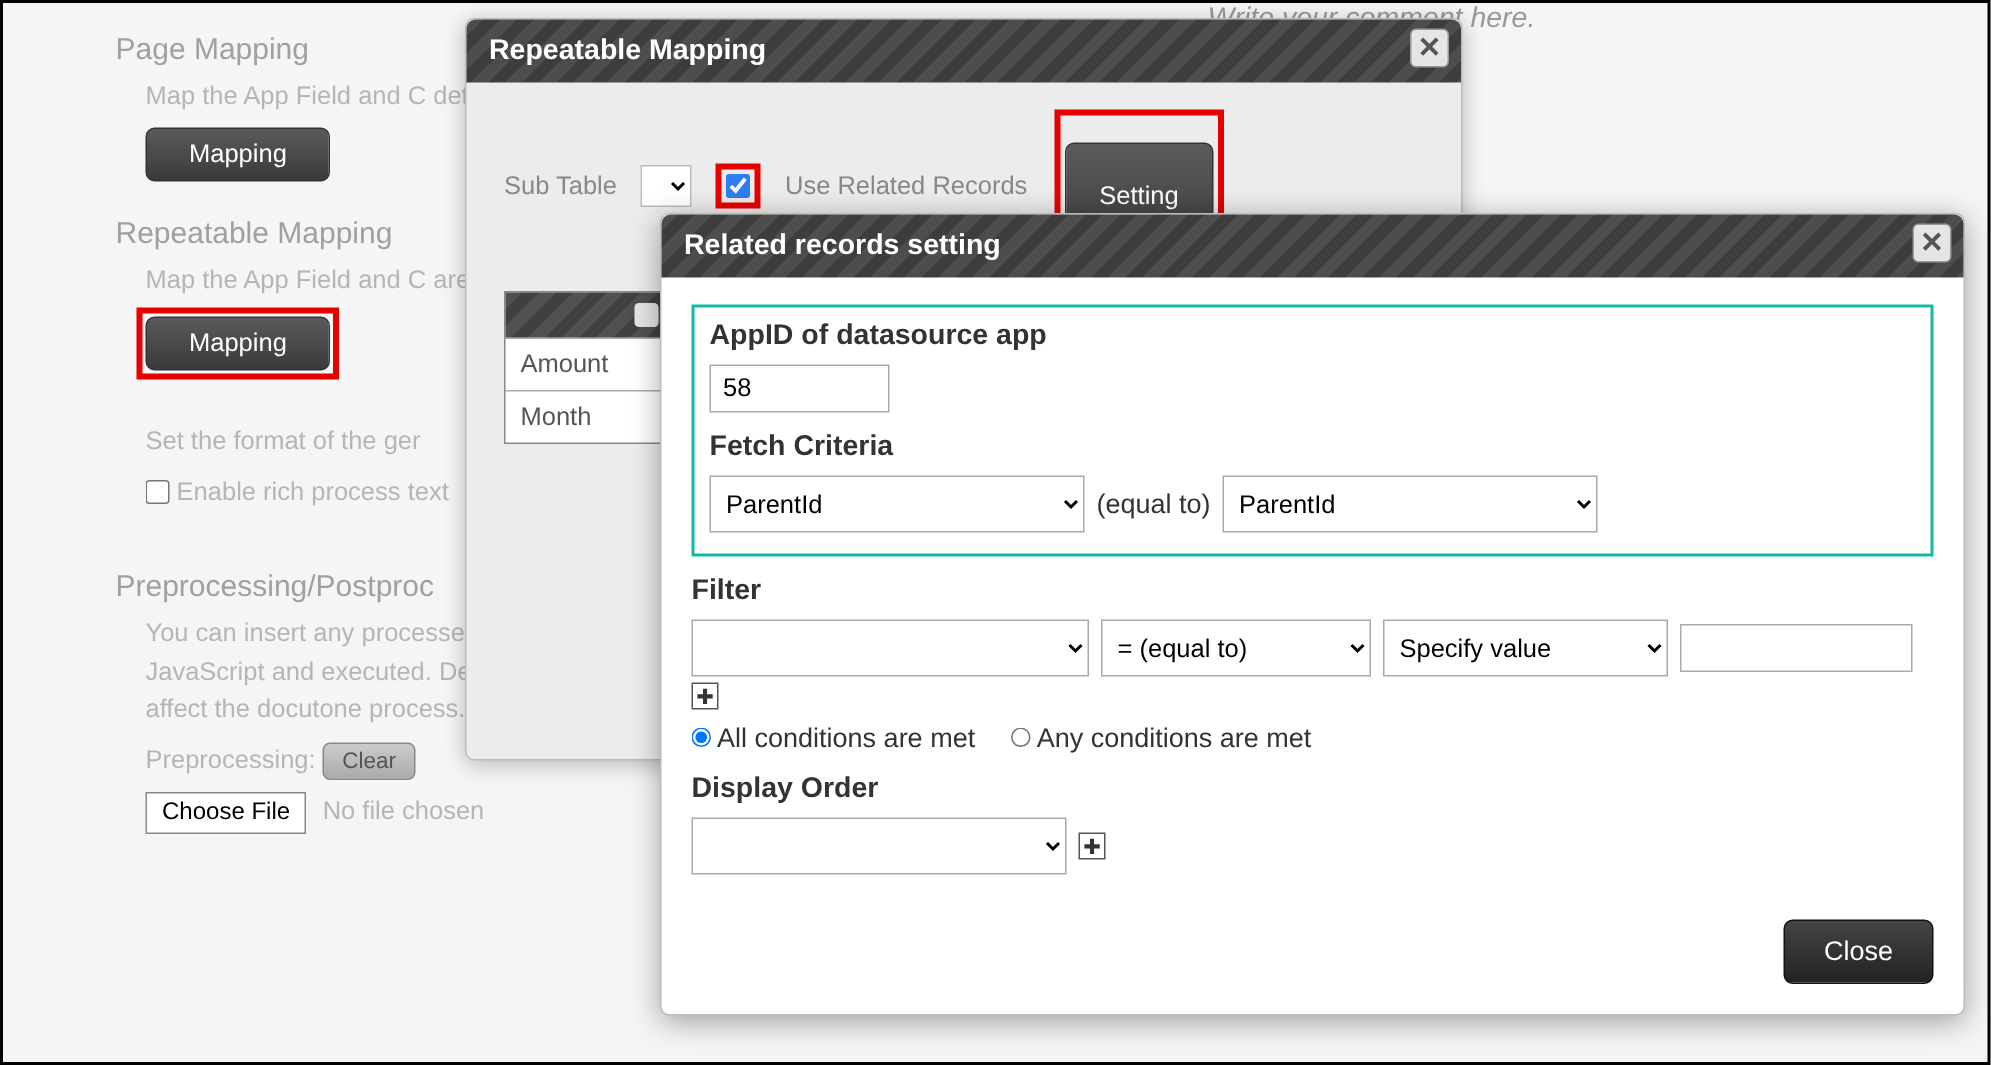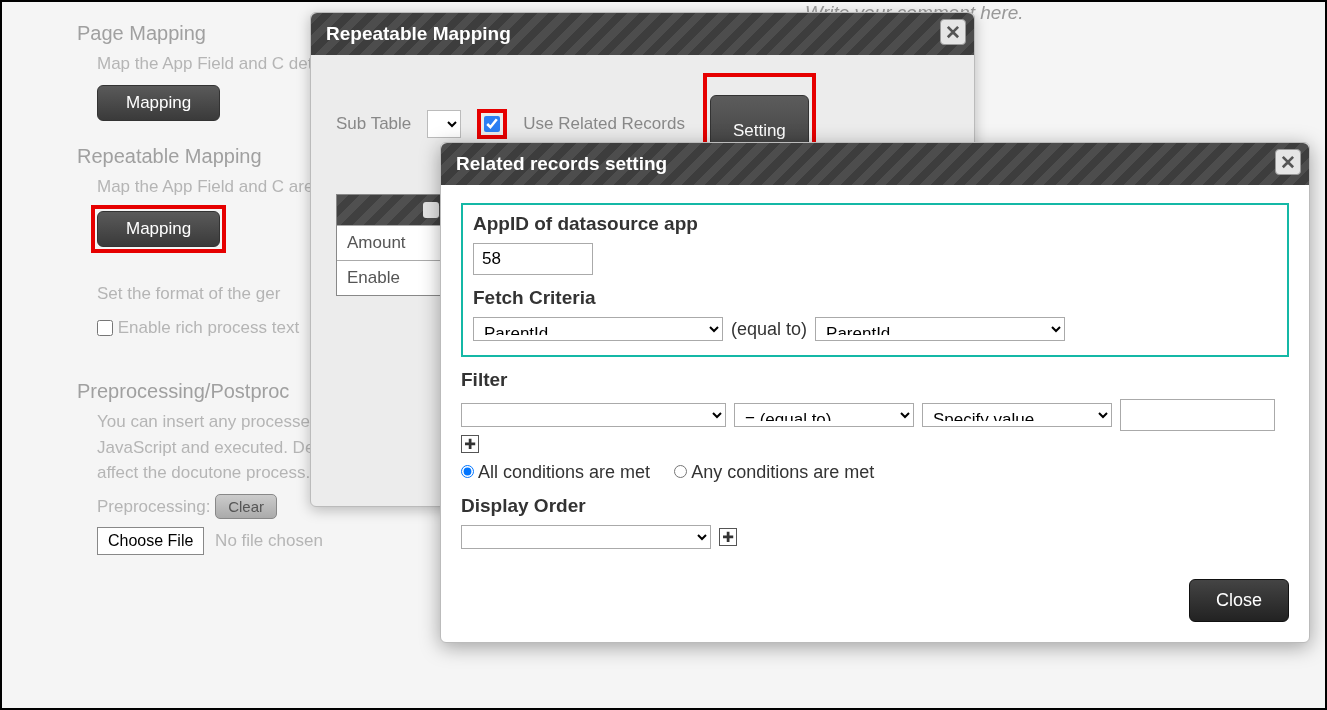--- a/index.html
+++ b/index.html
@@ -180,21 +180,21 @@
   .text-input {
     border: 1px solid #aaa;
     padding: 5px 8px;
     font-size: 17px;
     width: 120px;
   }
   .sel {
     border: 1px solid #aaa;
     padding: 5px 6px;
     font-size: 17px;
-    height: 24px;
+    height: 38px;
     background: #fff;
   }
   .highlight-group {
     border: 2px solid #14b8a6;
     padding: 8px 10px 14px;
     margin-bottom: 6px;
   }
   .row-inline { display:flex; align-items:center; gap:8px; flex-wrap:wrap;}
   .plus-box {
     width:18px; height:18px;
@@ -278,21 +278,21 @@
         <input type="checkbox" checked="" class="checkbox-small" style="accent-color: rgb(43, 126, 243);">
       </span>
       <span>Use Related Records</span>
       <span class="red-frame-tight" style="display:inline-flex;padding:3px;margin-left:2px;">
         <button class="btn-setting">Setting</button>
       </span>
     </div>
     <div class="table-stub">
       <div class="th"></div>
       <div class="td">Amount</div>
-      <div class="td">Enable</div>
+      <div class="td">Month</div>
     </div>
     <div style="height:180px"></div>
   </div>
 </div>
 
 <div class="modal2">
   <div class="modal-header">
     <span>Related records setting</span>
     <div class="modal-close">✕</div>
   </div>

